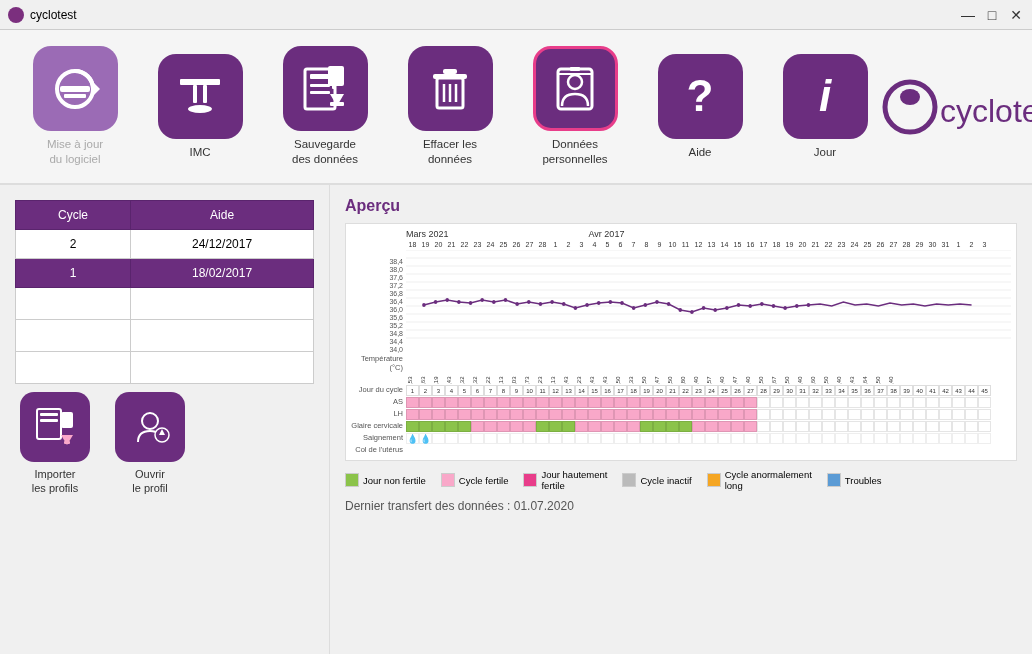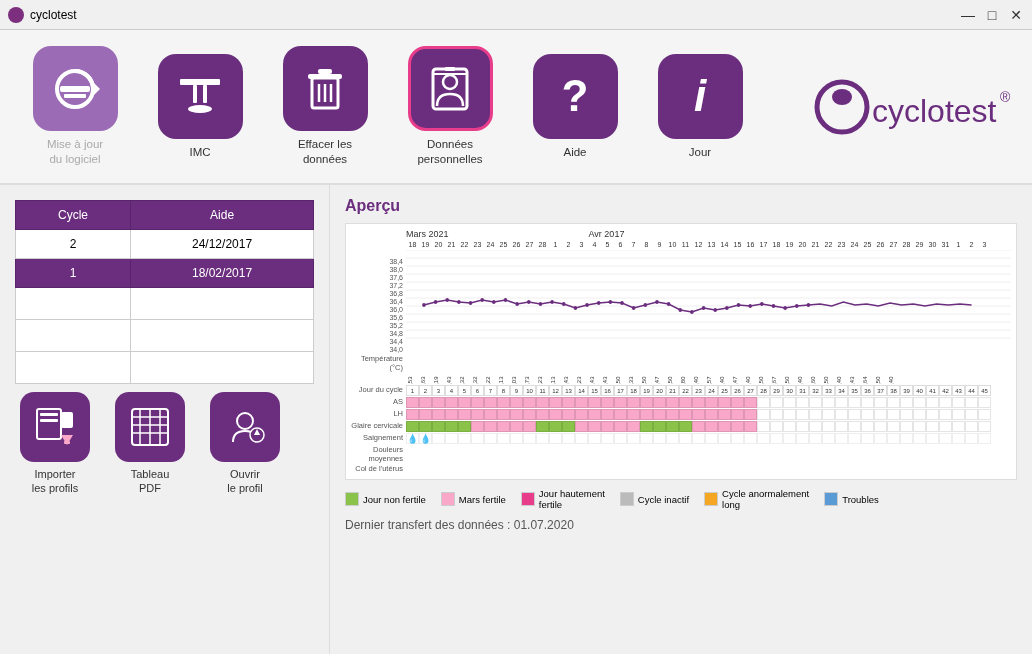--- a/index.html
+++ b/index.html
@@ -247,20 +247,35 @@
         <svg class="icon-svg" viewBox="0 0 50 50">
           <rect x="5" y="8" width="40" height="6" rx="1"></rect>
           <rect x="18" y="14" width="4" height="18" rx="1"></rect>
           <ellipse cx="25" cy="38" rx="12" ry="4"></ellipse>
           <rect x="28" y="14" width="4" height="18" rx="1"></rect>
         </svg>
       </div>
       <span class="toolbar-item-label">IMC</span>
     </div>
 
+    <div class="toolbar-item">
+      <div class="toolbar-item-icon icon-purple">
+        <svg class="icon-svg" viewBox="0 0 50 50">
+          <rect x="5" y="5" width="30" height="40" rx="2" fill="none" stroke="white" stroke-width="3"></rect>
+          <rect x="10" y="10" width="20" height="5" rx="1"></rect>
+          <rect x="10" y="20" width="20" height="3" rx="1"></rect>
+          <rect x="10" y="27" width="20" height="3" rx="1"></rect>
+          <rect x="28" y="2" width="16" height="20" rx="2"></rect>
+          <rect x="32" y="15" width="4" height="10" rx="1"></rect>
+          <polygon points="30,30 44,30 37,42"></polygon>
+          <rect x="30" y="38" width="14" height="4" rx="1"></rect>
+        </svg>
+      </div>
+      <span class="toolbar-item-label">Sauvegarde<br>des données</span>
+    </div>
 
     <div class="toolbar-item">
       <div class="toolbar-item-icon icon-purple">
         <svg class="icon-svg" viewBox="0 0 50 50">
           <rect x="12" y="14" width="26" height="30" rx="2" fill="none" stroke="white" stroke-width="3"></rect>
           <rect x="8" y="10" width="34" height="5" rx="2"></rect>
           <rect x="18" y="5" width="14" height="5" rx="2"></rect>
           <line x1="19" y1="20" x2="19" y2="38" stroke="white" stroke-width="2.5"></line>
           <line x1="25" y1="20" x2="25" y2="38" stroke="white" stroke-width="2.5"></line>
           <line x1="31" y1="20" x2="31" y2="38" stroke="white" stroke-width="2.5"></line>
@@ -357,34 +372,20 @@
             <rect x="5" y="6" width="18" height="3" rx="1" fill="white"></rect>
             <rect x="5" y="12" width="18" height="3" rx="1" fill="white"></rect>
             <rect x="26" y="5" width="12" height="16" rx="2" fill="white"></rect>
             <polygon points="26,28 38,28 32,38" fill="#f9a8c9"></polygon>
             <rect x="29" y="34" width="6" height="3" rx="1" fill="#f9a8c9"></rect>
           </svg>
         </div>
         <span class="bottom-btn-label">Importer<br>les profils</span>
       </div>
 
-      <div class="bottom-btn">
-        <div class="bottom-btn-icon">
-          <svg width="40" height="40" viewBox="0 0 40 40">
-            <rect x="2" y="2" width="36" height="36" rx="3" fill="none" stroke="white" stroke-width="2"></rect>
-            <line x1="2" y1="10" x2="38" y2="10" stroke="white" stroke-width="1.5"></line>
-            <line x1="2" y1="18" x2="38" y2="18" stroke="white" stroke-width="1.5"></line>
-            <line x1="2" y1="26" x2="38" y2="26" stroke="white" stroke-width="1.5"></line>
-            <line x1="10" y1="2" x2="10" y2="38" stroke="white" stroke-width="1.5"></line>
-            <line x1="20" y1="2" x2="20" y2="38" stroke="white" stroke-width="1.5"></line>
-            <line x1="30" y1="2" x2="30" y2="38" stroke="white" stroke-width="1.5"></line>
-          </svg>
-        </div>
-        <span class="bottom-btn-label">Tableau<br>PDF</span>
-      </div>
 
       <div class="bottom-btn">
         <div class="bottom-btn-icon">
           <svg width="40" height="40" viewBox="0 0 40 40">
             <circle cx="20" cy="14" r="8" fill="none" stroke="white" stroke-width="2"></circle>
             <path d="M8 35 Q8 24 20 24 Q32 24 32 35" fill="none" stroke="white" stroke-width="2"></path>
             <circle cx="32" cy="28" r="7" fill="#6b2d7e" stroke="white" stroke-width="1.5"></circle>
             <polygon points="29,28 35,28 32,22" fill="white"></polygon>
           </svg>
         </div>
@@ -899,37 +900,33 @@
             <div style="width: 13px; height: 11px; flex-shrink: 0; border: 0.5px solid rgb(238, 238, 238); font-size: 9px; text-align: center; line-height: 11px;"></div>
             <div style="width: 13px; height: 11px; flex-shrink: 0; border: 0.5px solid rgb(238, 238, 238); font-size: 9px; text-align: center; line-height: 11px;"></div>
             <div style="width: 13px; height: 11px; flex-shrink: 0; border: 0.5px solid rgb(238, 238, 238); font-size: 9px; text-align: center; line-height: 11px;"></div>
             <div style="width: 13px; height: 11px; flex-shrink: 0; border: 0.5px solid rgb(238, 238, 238); font-size: 9px; text-align: center; line-height: 11px;"></div>
             <div style="width: 13px; height: 11px; flex-shrink: 0; border: 0.5px solid rgb(238, 238, 238); font-size: 9px; text-align: center; line-height: 11px;"></div>
             <div style="width: 13px; height: 11px; flex-shrink: 0; border: 0.5px solid rgb(238, 238, 238); font-size: 9px; text-align: center; line-height: 11px;"></div>
             <div style="width: 13px; height: 11px; flex-shrink: 0; border: 0.5px solid rgb(238, 238, 238); font-size: 9px; text-align: center; line-height: 11px;"></div>
           </div>
       </div>
       <div style="display:flex; margin-bottom:1px;">
-        <div style="width:55px; font-size:7.5px; color:#555; text-align:right; padding-right:3px;">Douleurs moyennes</div>
-        <div style="flex:1;" id="douleurs-container"></div>
-      </div>
-      <div style="display:flex; margin-bottom:1px;">
         <div style="width:55px; font-size:7.5px; color:#555; text-align:right; padding-right:3px;">Col de l'utérus</div>
         <div style="flex:1;" id="col-container"></div>
       </div>
     </div>
 
     <div class="legend">
       <div class="legend-item">
         <div class="legend-box" style="background:#8bc34a;"></div>
         <span>Jour non fertile</span>
       </div>
       <div class="legend-item">
         <div class="legend-box" style="background:#f9a8c9;"></div>
-        <span>Mars fertile</span>
+        <span>Cycle fertile</span>
       </div>
       <div class="legend-item">
         <div class="legend-box" style="background:#e83d8a;"></div>
         <span>Jour hautement<br>fertile</span>
       </div>
       <div class="legend-item">
         <div class="legend-box" style="background:#bbb;"></div>
         <span>Cycle inactif</span>
       </div>
       <div class="legend-item">

